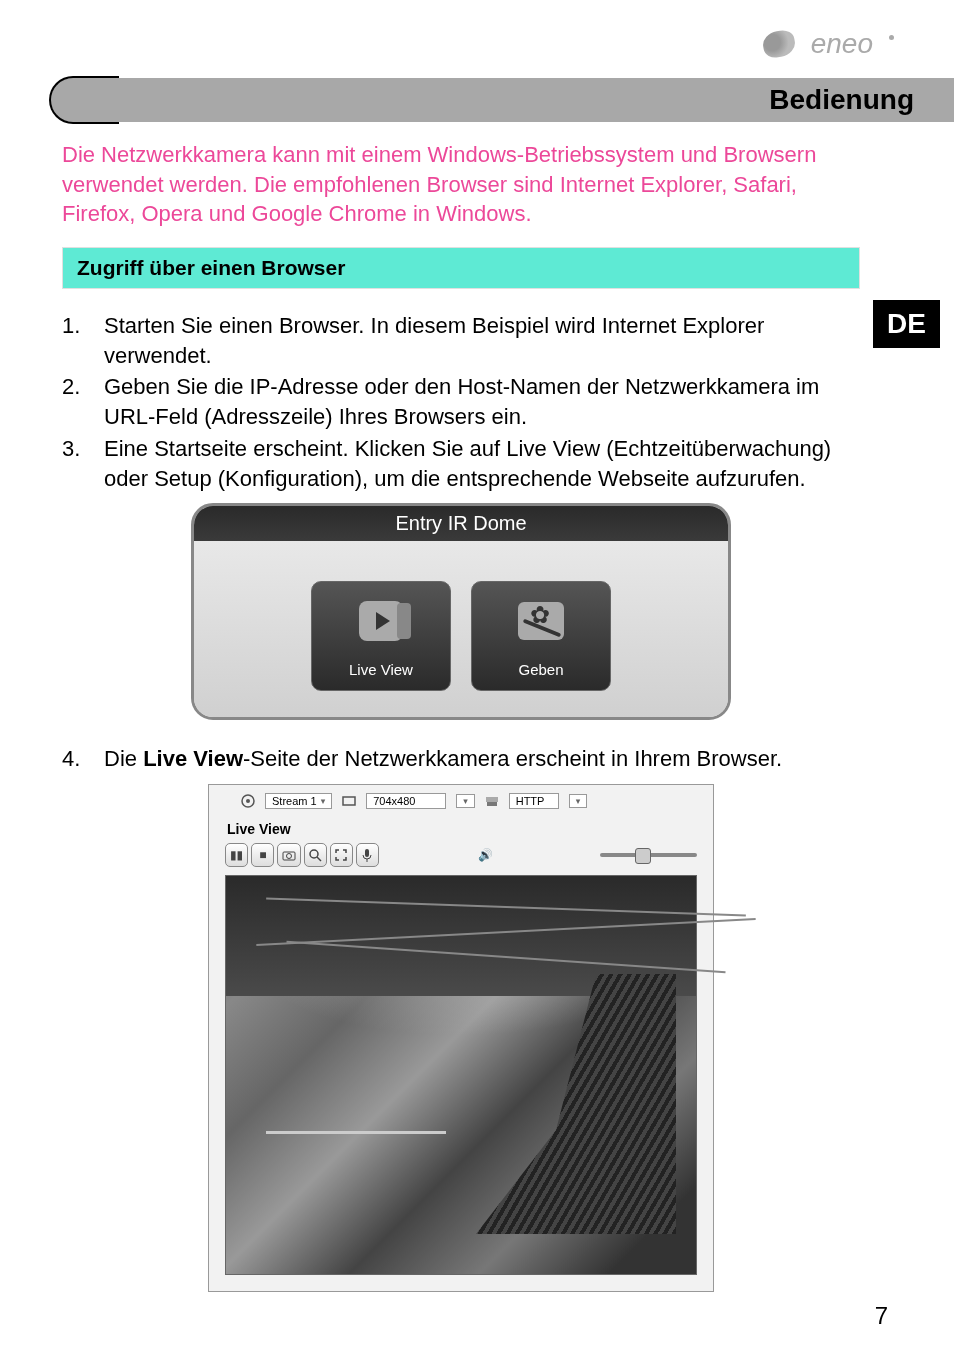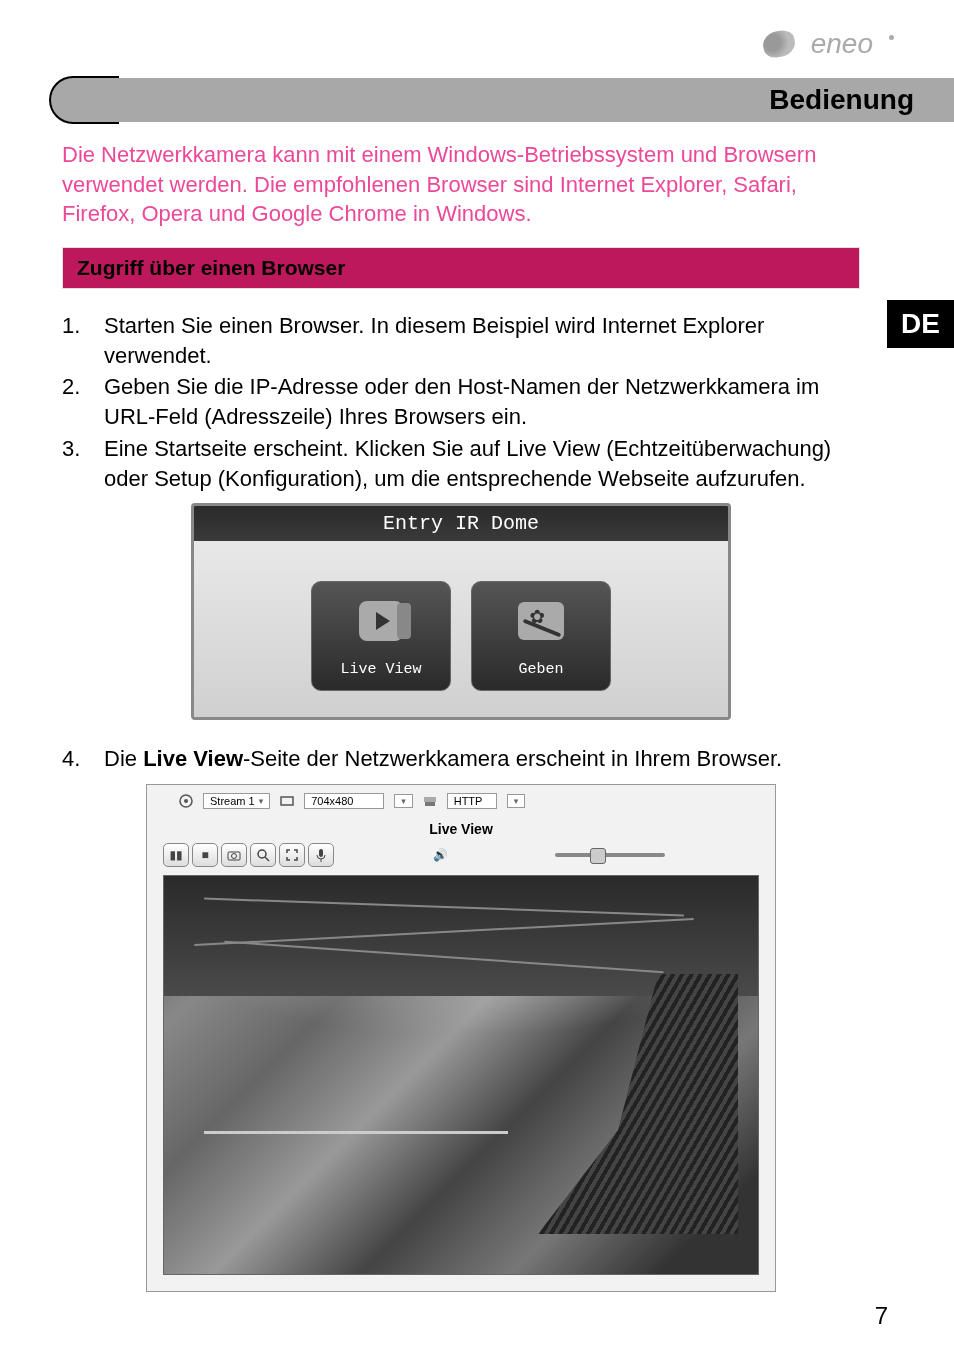--- a/index.html
+++ b/index.html
@@ -75,21 +75,21 @@
       left: 62px;
       right: 94px;
     }
     .intro-text {
       font-size: 22px;
       line-height: 1.35;
       color: #ec4899;
       margin-bottom: 18px;
     }
     .section-header {
-      background: #be185d;
+      background: #5eead4;
       padding: 8px 14px;
       font-size: 21px;
       font-weight: bold;
       margin-bottom: 22px;
       border: 1px solid #e0e0e0;
     }
     .list-items {
       font-size: 22px;
       line-height: 1.35;
     }
@@ -97,36 +97,35 @@
       display: flex;
       margin-bottom: 2px;
     }
     .list-num {
       width: 42px;
       flex-shrink: 0;
     }
     .list-text { flex: 1; }
     .lang-tab {
       position: absolute;
-      right: 0;
+      right: 14px;
       top: 300px;
       background: #000;
       color: #fff;
       font-size: 28px;
       font-weight: bold;
       padding: 8px 14px;
     }
     .figure1 {
       width: 540px;
       margin: 10px auto 24px;
       border: 3px solid #888;
-      border-radius: 4px;
+      border-radius: 22px;
       background: #e2e2e2;
       overflow: hidden;
-      font-family: Liberation Mono, monospace;
     }
     .fig1-top {
       background: linear-gradient(#2a2a2a, #3a3a3a);
       color: #fff;
       text-align: center;
       padding: 6px 0;
       font-size: 20px;
     }
     .fig1-body {
       padding: 40px 30px 26px;
@@ -224,26 +223,25 @@
     }
     .icon-gear-wrench {
       position: absolute;
       top: 24px; left: 4px;
       width: 40px; height: 4px;
       background: #333;
       transform: rotate(22deg);
       border-radius: 2px;
     }
     .figure2 {
-      width: 630px;
+      width: 506px;
       margin: 10px auto 0;
       border: 1px solid #999;
       background: #f2f2f2;
       padding: 2px;
-      text-align: center;
     }
     .fig2-toolbar {
       display: flex;
       align-items: center;
       gap: 10px;
       padding: 6px 30px;
       font-size: 12px;
     }
     .fig2-dd {
       background: #fff;

